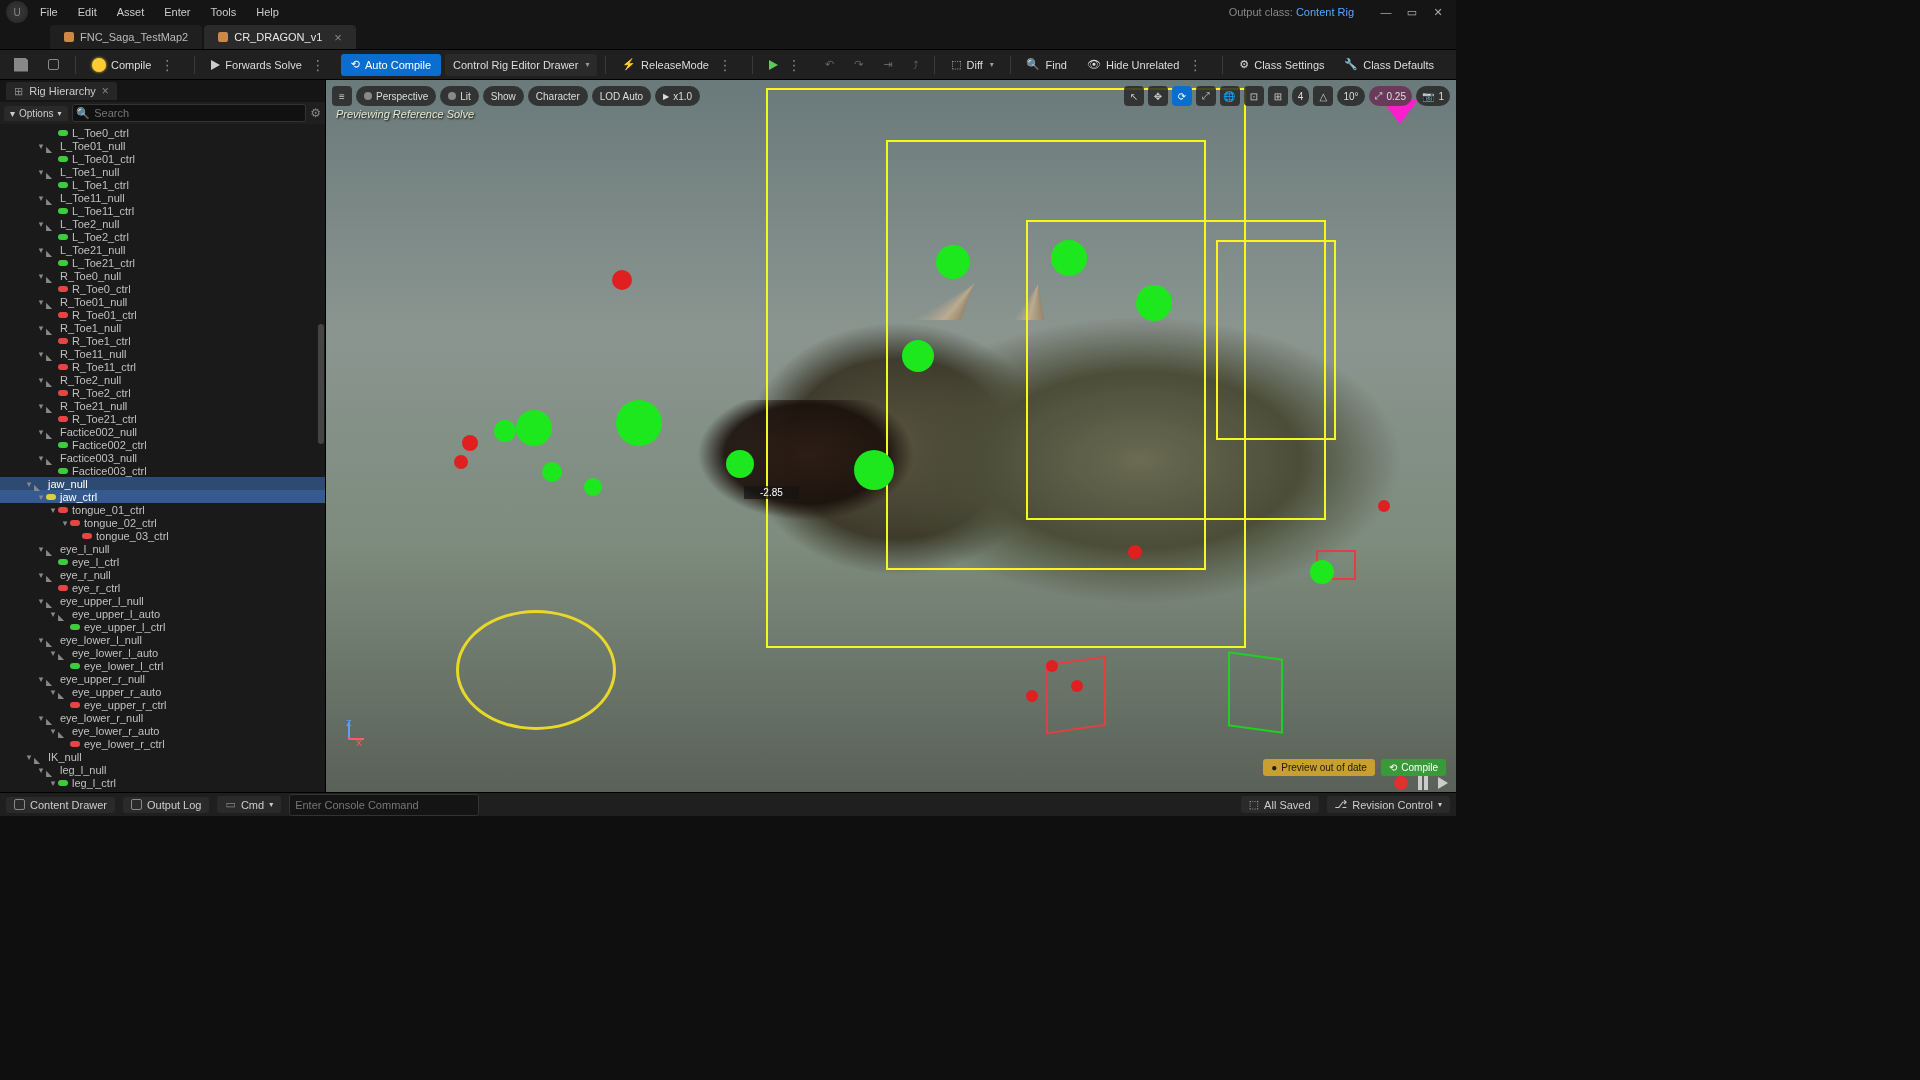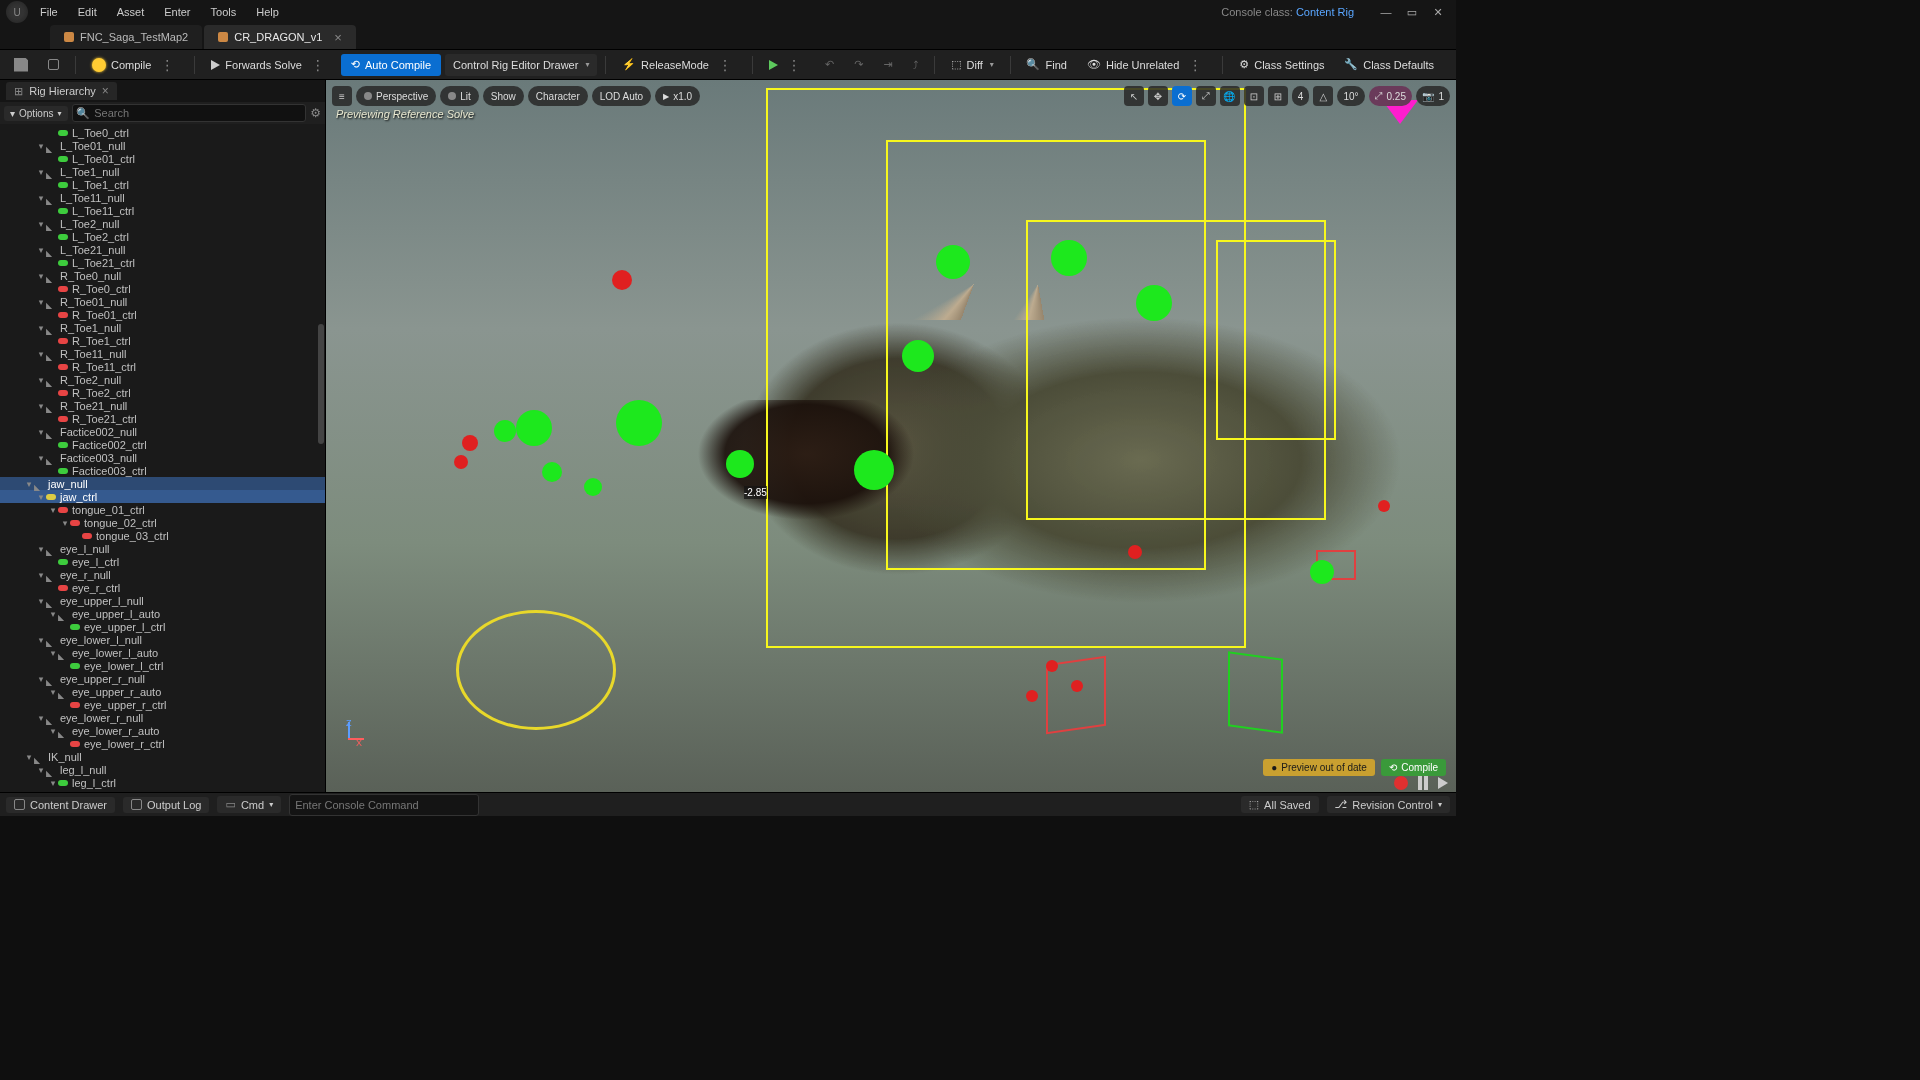--- a/index.html
+++ b/index.html
@@ -83,21 +83,21 @@
 .pill.ok { background: #3a9a3a; color: #fff; }
 .magenta-tri{position:absolute;top:20px;right:38px;width:0;height:0;border-left:18px solid transparent;border-right:18px solid transparent;border-top:24px solid #ff1dce;z-index:4;}
 
 
 .yellow-box{position:absolute;border:2px solid #f7f71d;background:none;}
 .green-dot{position:absolute;border-radius:50%;background:#1de81d;}
 .red-dot{position:absolute;border-radius:50%;background:#e02020;}
 .yellow-circle{position:absolute;border:3px solid #e8d82a;border-radius:50%;}
 .red-box{position:absolute;border:2px solid #e04040;}
 .green-box{position:absolute;border:2px solid #20d020;}
-.rotate-val{position:absolute;background:rgba(20,20,20,0.7);color:#fff;padding:1px 0;font-size:10px;z-index:7;}
+.rotate-val{position:absolute;background:rgba(20,20,20,0.7);color:#fff;padding:1px 16px;font-size:10px;z-index:7;}
 
 
 .dragon-body{position:absolute;left:320px;top:100px;width:900px;height:560px;
 background:
 radial-gradient(ellipse 400px 220px at 55% 50%,#6a6a52 0%,#4d4d3a 40%,transparent 65%),
 radial-gradient(ellipse 220px 180px at 28% 48%,#5a5542 0%,#3f3c2e 50%,transparent 70%);
 filter:contrast(1.1);opacity:0.92;}
 .dragon-horns{position:absolute;left:520px;top:60px;width:320px;height:180px;
 background:conic-gradient(from 200deg at 40% 80%,#9a8468 0deg,#c7b090 20deg,transparent 40deg),
 conic-gradient(from 170deg at 60% 80%,#9a8468 0deg,#c7b090 25deg,transparent 45deg);opacity:.85;}
@@ -128,21 +128,21 @@
     <div id="menu-items" style="display: flex;">
         <div class="menu-item">File</div>
         <div class="menu-item">Edit</div>
         <div class="menu-item">Asset</div>
         <div class="menu-item">Enter</div>
         <div class="menu-item">Tools</div>
         <div class="menu-item">Help</div>
       </div>
     <div class="spacer"></div>
     <div class="parent-class">
-      <span>Console class:</span>
+      <span>Output class:</span>
       <span class="link">Content Rig</span>
     </div>
     <div class="win-btns">
       <div class="win-btn">—</div>
       <div class="win-btn">▭</div>
       <div class="win-btn">✕</div>
     </div>
   </div>
 
   <div class="tabbar" id="tabbar">

